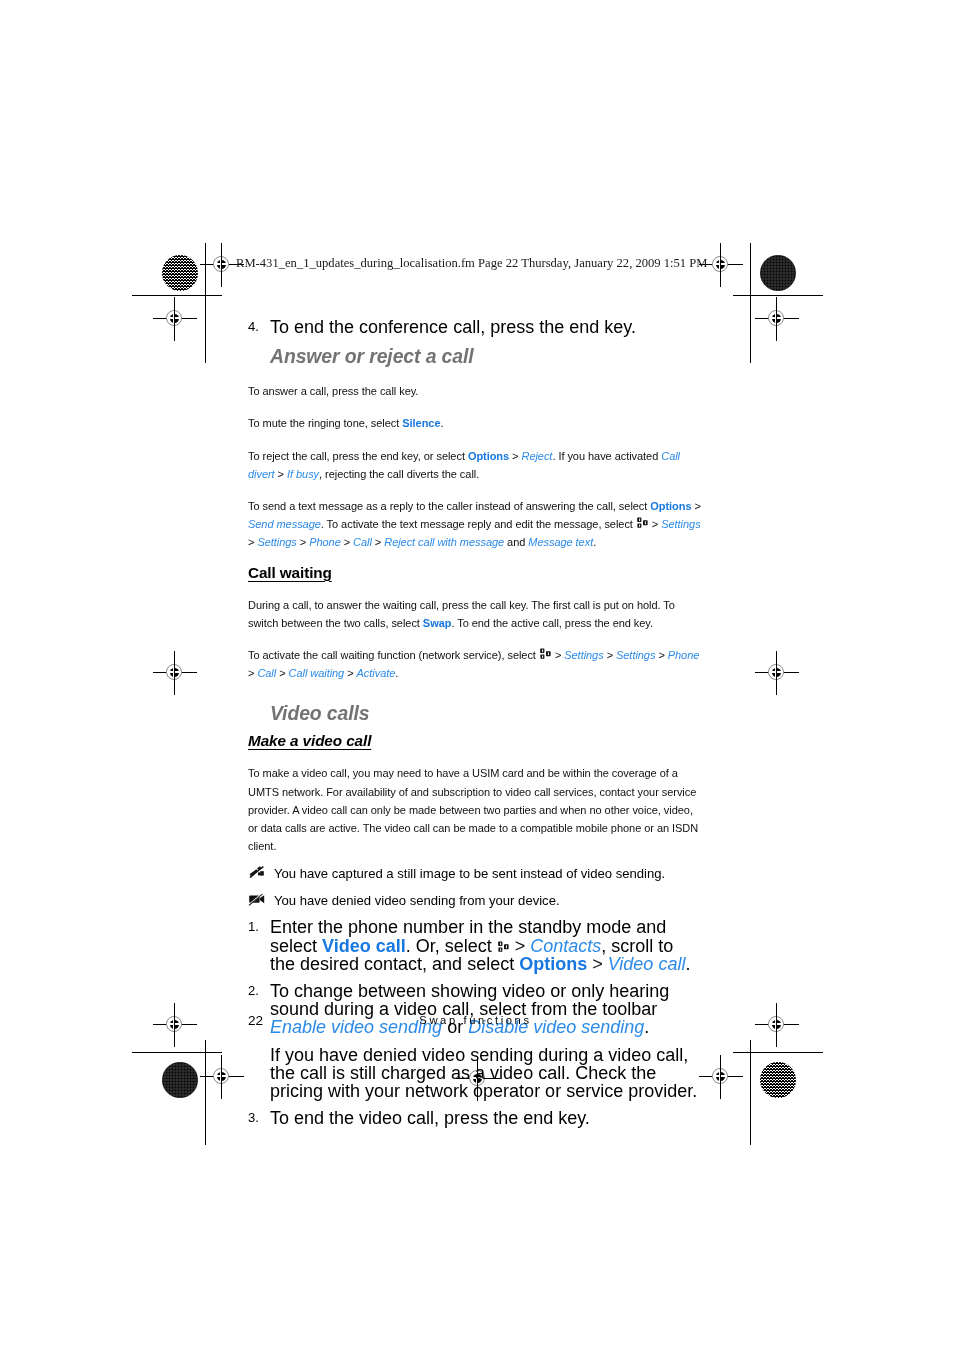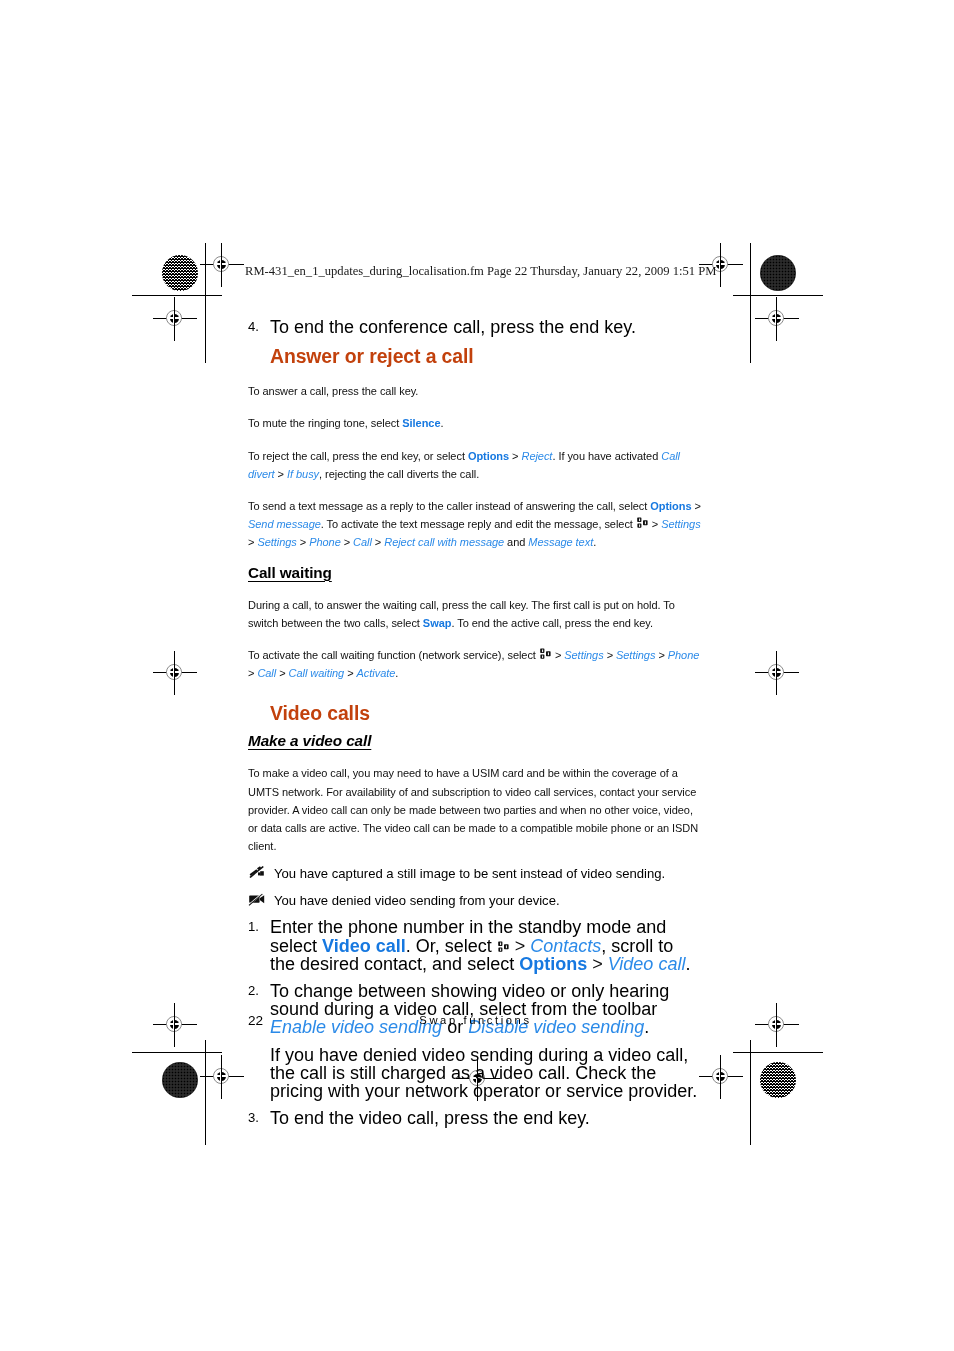--- a/index.html
+++ b/index.html
@@ -77,49 +77,49 @@
   .patch.starburst {
     background-color: #9a9a9a;
     background-image:
       repeating-conic-gradient(from 0deg at 50% 50%, #000 0deg 2.2deg, #fff 2.2deg 4.4deg);
   }
 
   
   .filehdr {
     position: absolute;
     left: 236px;
-    top: 264px;
+    top: 256px;
     font-family: "Liberation Serif", serif;
     font-size: 12.6px;
     color: #1a1a1a;
     white-space: nowrap;
-    margin-left: 9px;
   }
 
   .content {
     position: absolute;
     left: 248px;
     top: 318px;
     width: 455px;
   }
 
   .p {
     font-size: 11px;
     line-height: 18.2px;
     margin: 14px 0 9px 0;
     color: #101010;
     letter-spacing: -0.05px;
   }
 
   h2.chaphead {
-    color: #c2410c;
+    color: #737373;
     font-size: 19.4px;
     font-weight: bold;
     margin: 6px 0 9px 22px;
     letter-spacing: -0.1px;
+    font-style: italic;
   }
   h2.chaphead.vc { margin-top: 20px; margin-bottom: 7px; }
 
   h3.subhead {
     font-size: 15.3px;
     font-weight: bold;
     margin: 12px 0 6px 0;
     color: #000;
     text-decoration: underline;
     text-underline-offset: 2.5px;

